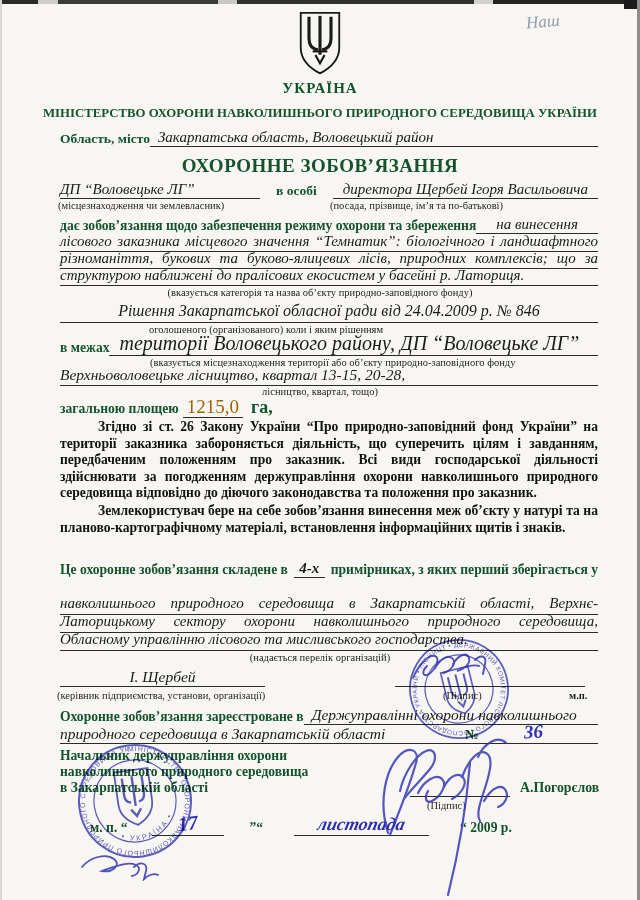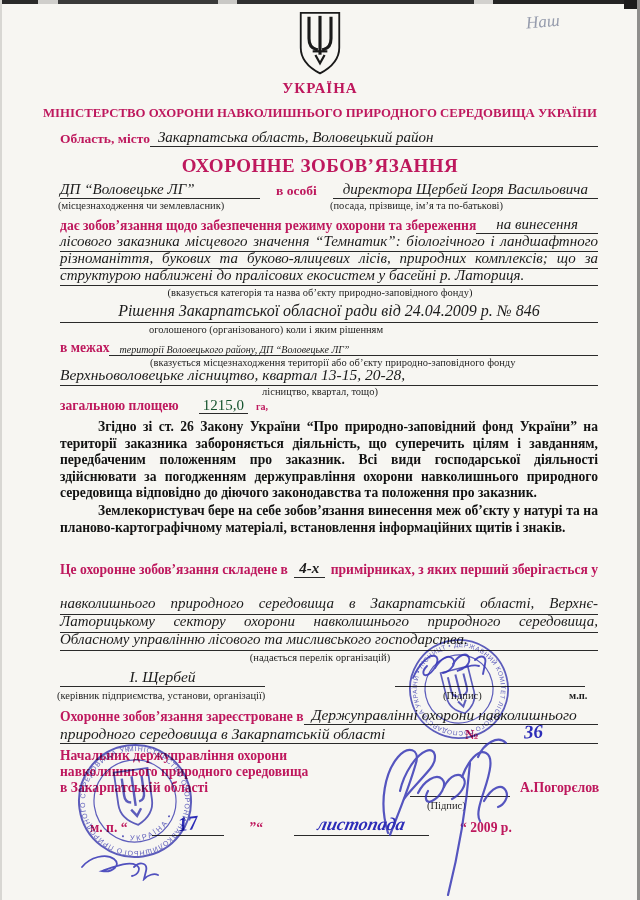--- a/index.html
+++ b/index.html
@@ -1,19 +1,19 @@
 <!DOCTYPE html>
 <html><head>
 <meta charset="utf-8">
 <style>
   html,body{margin:0;padding:0;}
   .page{position:relative;width:640px;height:900px;background:#f7f6f2;overflow:hidden;
         font-family:"Liberation Serif",serif;color:#141414;}
   .abs{position:absolute;}
-  .b{font-weight:bold;color:#be185d;}
+  .b{font-weight:bold;color:#14532d;}
   .it{font-style:italic;color:#1b1b1b;}
   .hint{font-size:10.5px;color:#1f1f1f;white-space:nowrap;}
   .ul{border-bottom:1.2px solid #2a2a2a;}
   .center{text-align:center;}
   .flexline{display:flex;align-items:flex-end;}
   .fill{flex:1;}
   .jline{text-align:justify;text-align-last:justify;}
   .para{text-align:justify;font-weight:bold;font-size:13.6px;line-height:16.6px;color:#121212;}
   .ink{color:#2d2db8;font-style:italic;font-weight:bold;}
   svg{display:block;}
@@ -72,31 +72,31 @@
   <div class="abs it ul jline" style="top:233px;left:60px;width:538px;height:18px;font-size:15px;">лісового заказника місцевого значення “Темнатик”: біологічного і ландшафтного</div>
   <div class="abs it ul jline" style="top:250px;left:60px;width:538px;height:18px;font-size:15px;">різноманіття, букових та буково-ялицевих лісів, природних комплексів; що за</div>
   <div class="abs it ul" style="top:267px;left:60px;width:538px;height:18px;font-size:15px;">структурою наближені до пралісових екосистем у басейні р. Латориця.</div>
   <div class="abs hint center" style="top:287px;left:0;width:640px;">(вказується категорія та назва об’єкту природно-заповідного фонду)</div>
 
   <div class="abs it ul center" style="top:302px;left:60px;width:538px;height:20px;font-size:16px;">Рішення Закарпатської обласної ради від 24.04.2009 р. № 846</div>
   <div class="abs hint center" style="top:324px;left:0;width:532px;">оголошеного (організованого) коли і яким рішенням</div>
 
   <div class="abs flexline" style="top:337px;left:60px;width:538px;height:19px;">
     <span class="b" style="font-size:13.6px;white-space:nowrap;">в межах</span>
-    <span class="it ul fill" style="font-size:10px;padding-left:10px;font-style:italic;">території Воловецького району,  ДП “Воловецьке ЛГ”</span>
+    <span class="it ul fill" style="font-size:20px;padding-left:10px;font-style:italic;">території Воловецького району,  ДП “Воловецьке ЛГ”</span>
   </div>
   <div class="abs hint" style="top:357px;left:150px;">(вказується місцезнаходження території або об’єкту природно-заповідного фонду</div>
 
   <div class="abs it ul" style="top:366px;left:60px;width:538px;height:19px;font-size:15.5px;">Верхньоволовецьке лісництво, квартал 13-15, 20-28,</div>
   <div class="abs hint center" style="top:386px;left:0;width:640px;">лісництво, квартал, тощо)</div>
 
   <div class="abs" style="top:396px;left:60px;height:20px;">
     <span class="b" style="font-size:13.6px;">загальною площею</span>
-    <span class="ul" style="font-size:15px;padding:0 4px;margin-left:16px;color:#14532d;">1215,0</span>
-    <span class="b" style="font-size:10px;margin-left:4px;">га,</span>
+    <span class="ul" style="font-size:19px;padding:0 4px;margin-left:0;color:#a16207;">1215,0</span>
+    <span class="b" style="font-size:18px;margin-left:4px;">га,</span>
   </div>
 
   <div class="abs para" style="top:419px;left:60px;width:538px;text-indent:38px;">Згідно зі ст. 26 Закону України “Про природно-заповідний фонд України” на території заказника забороняється діяльність, що суперечить цілям і завданням, передбаченим положенням про заказник. Всі види господарської діяльності здійснювати за погодженням держуправління охорони навколишнього природного середовища відповідно до діючого законодавства та положення про заказник.</div>
   <div class="abs para" style="top:503px;left:60px;width:538px;text-indent:38px;">Землекористувач бере на себе зобов’язання винесення меж об’єкту у натурі та на планово-картографічному матеріалі, встановлення інформаційних щитів і знаків.</div>
 
   <div class="abs flexline" style="top:559px;left:60px;width:538px;height:19px;">
     <span class="b" style="font-size:13.6px;white-space:nowrap;">Це охоронне зобов’язання складене в</span>
     <span class="it ul b center" style="font-size:15px;width:46px;margin:0 6px;">4-х</span>
     <span class="b fill" style="font-size:13.6px;white-space:nowrap;">примірниках, з яких перший зберігається у</span>
   </div>

